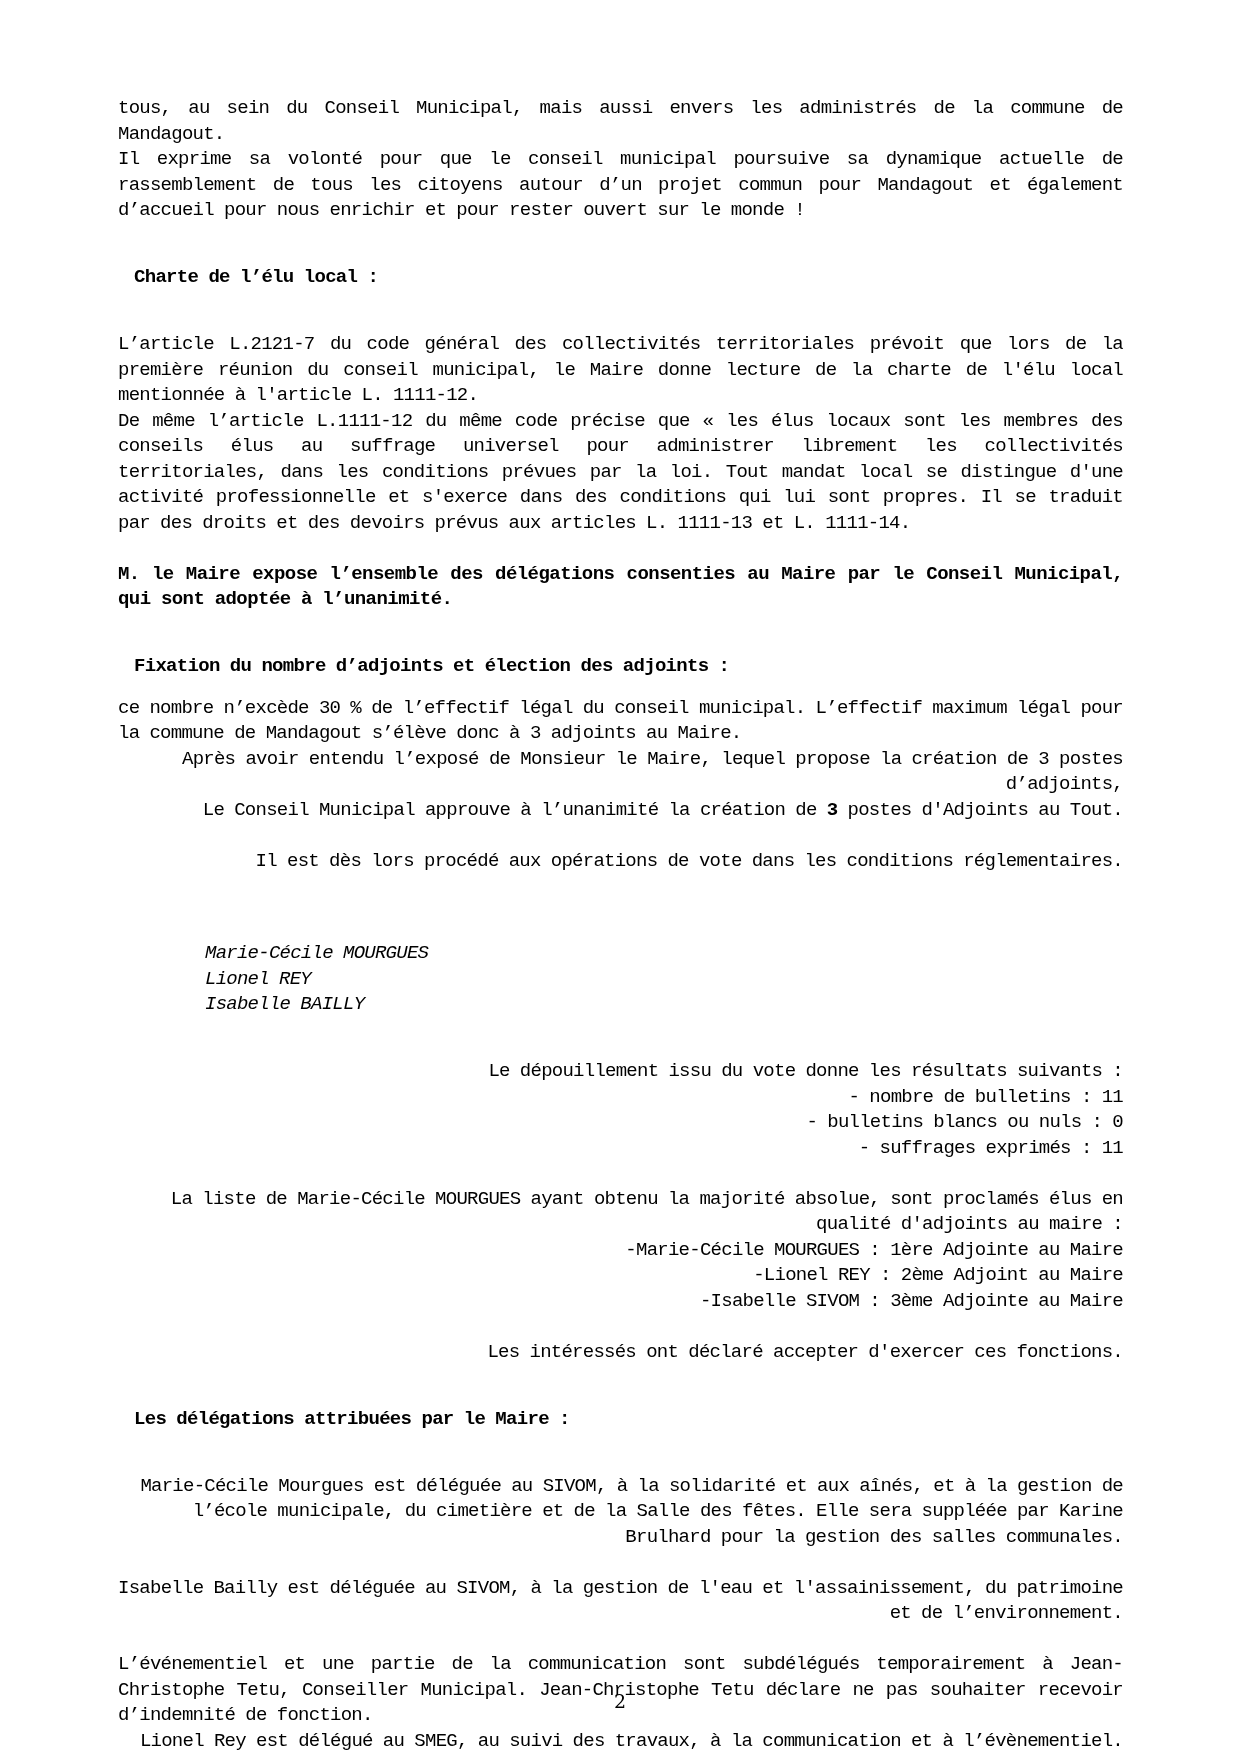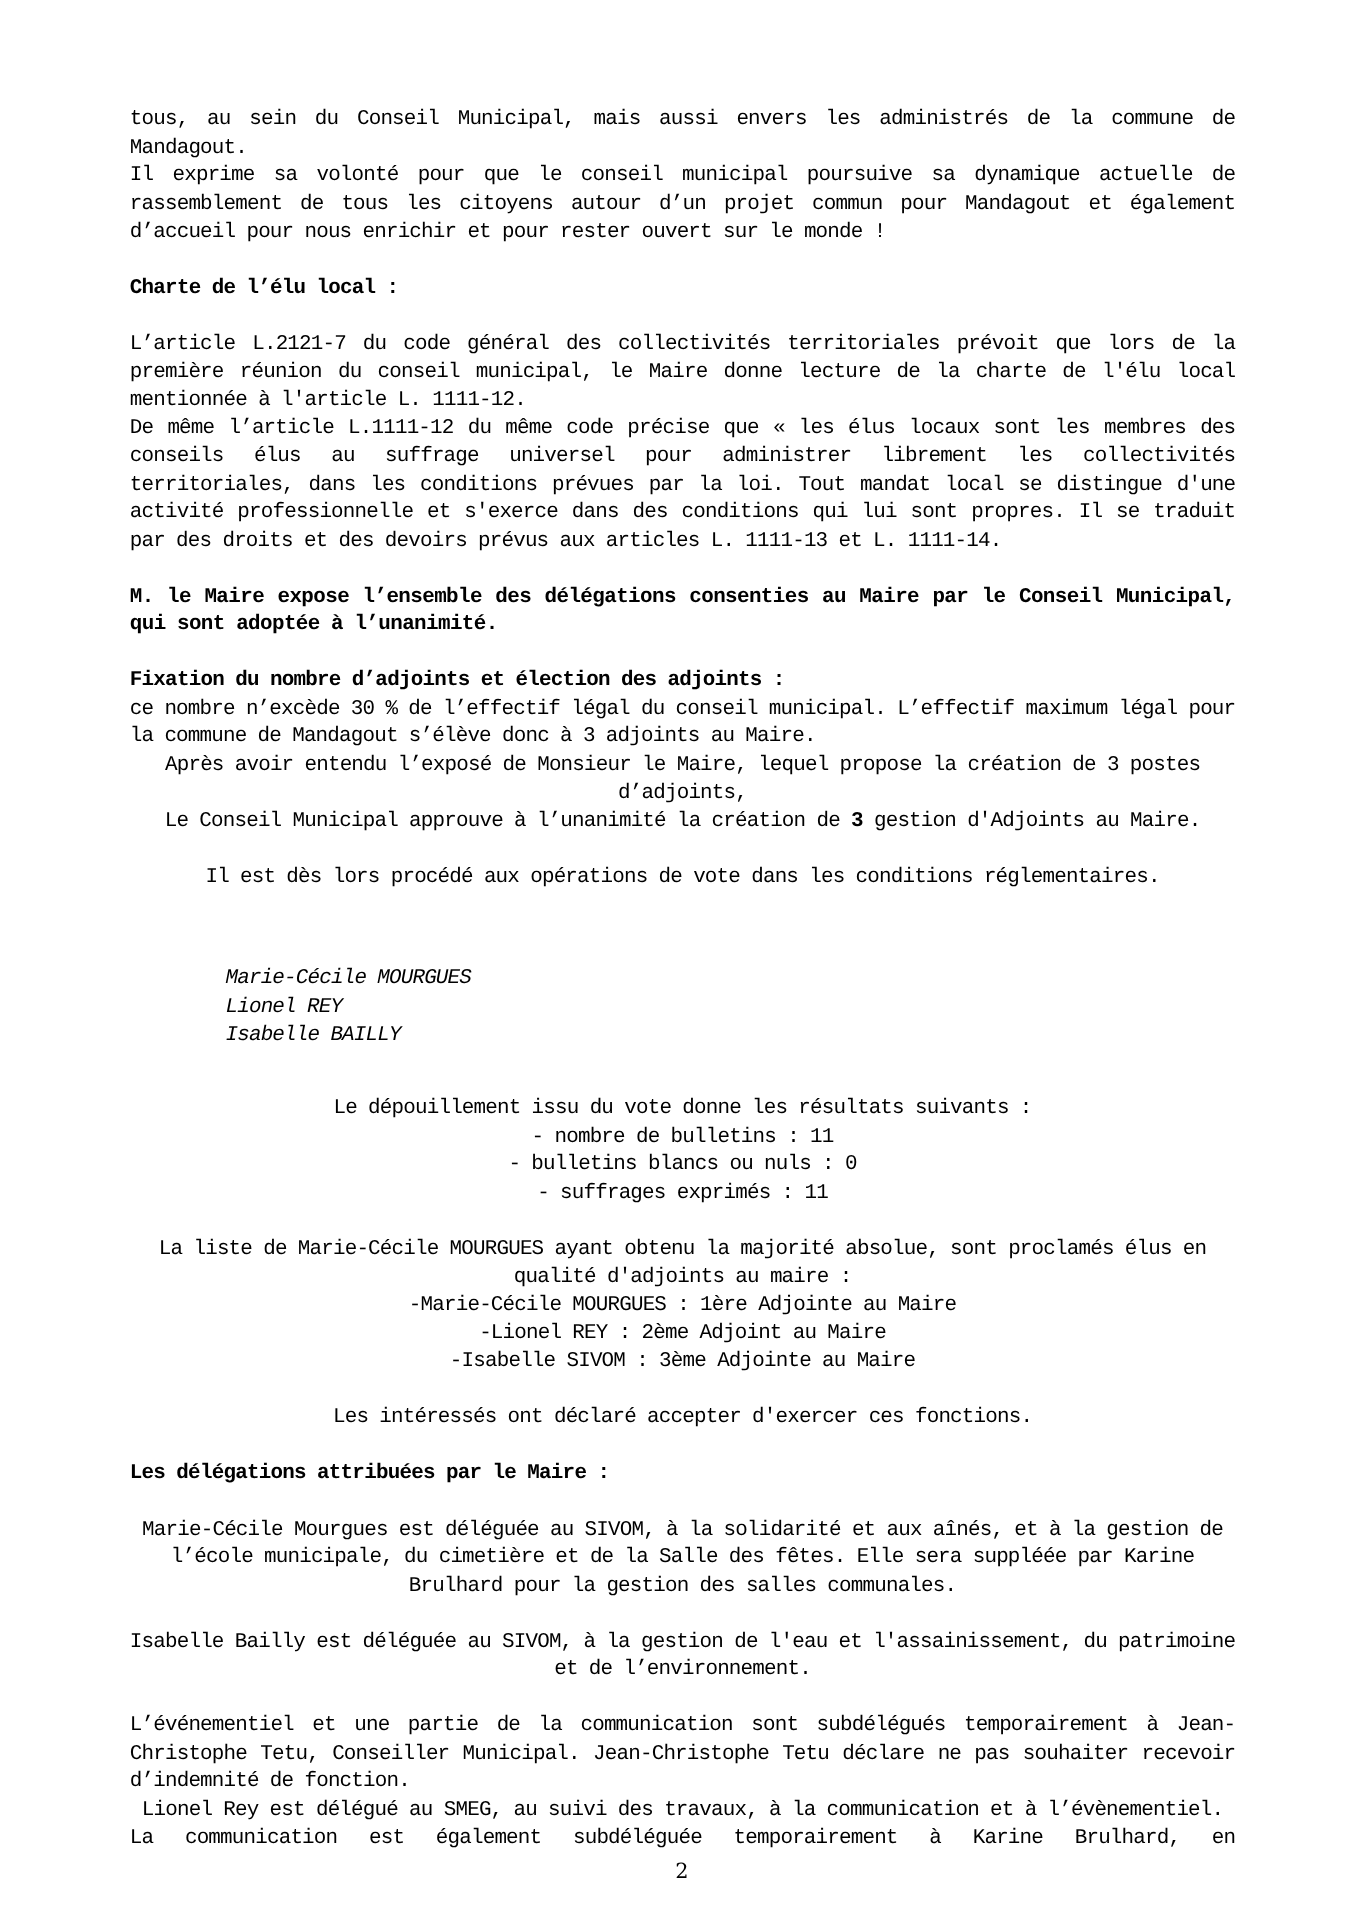--- a/index.html
+++ b/index.html
@@ -22,24 +22,24 @@
       font-family: Liberation Mono, monospace;
       font-size: 19px;
       line-height: 25.5px;
       letter-spacing: -0.75px;
       word-spacing: -0.5px;
     }
     .p {
       margin: 0;
       text-align: justify;
     }
-    .p.left { text-align: center; }
+    .p.left { text-align: right; }
     .gap { height: 25.5px; }
     .h {
-      margin: 0;
+      margin: 16px;
       font-weight: bold;
       letter-spacing: -0.7px;
     }
     .bold-para {
       margin: 0;
       font-weight: bold;
       text-align: justify;
       text-align-last: left;
       letter-spacing: -0.55px;
     }
@@ -83,21 +83,21 @@
 
   <p class="bold-para">M. le Maire expose l’ensemble des délégations consenties au Maire par le Conseil Municipal, qui sont adoptée à l’unanimité.</p>
 
   <div class="gap"></div>
 
   <p class="h">Fixation du nombre d’adjoints et élection des adjoints :</p>
   <p class="p">
     <span>ce nombre n’excède 30 % de l’effectif légal du conseil municipal. L’effectif maximum légal pour la commune de Mandagout s’élève donc à 3 adjoints au Maire.</span>
   </p>
   <p class="p left">
-    <span class="line">Après avoir entendu l’exposé de Monsieur le Maire, lequel propose la création de 3 postes d’adjoints,</span><span>Le Conseil Municipal approuve à l’unanimité la création de </span><b>3</b><span> gestion d'Adjoints au Maire.</span>
+    <span class="line">Après avoir entendu l’exposé de Monsieur le Maire, lequel propose la création de 3 postes d’adjoints,</span><span>Le Conseil Municipal approuve à l’unanimité la création de </span><b>3</b><span> postes d'Adjoints au Tout.</span>
   </p>
 
   <div class="gap"></div>
 
   <p class="p left">Il est dès lors procédé aux opérations de vote dans les conditions réglementaires.</p>
 
   <div class="gap"></div>
 
 
   <div class="gap"></div>

